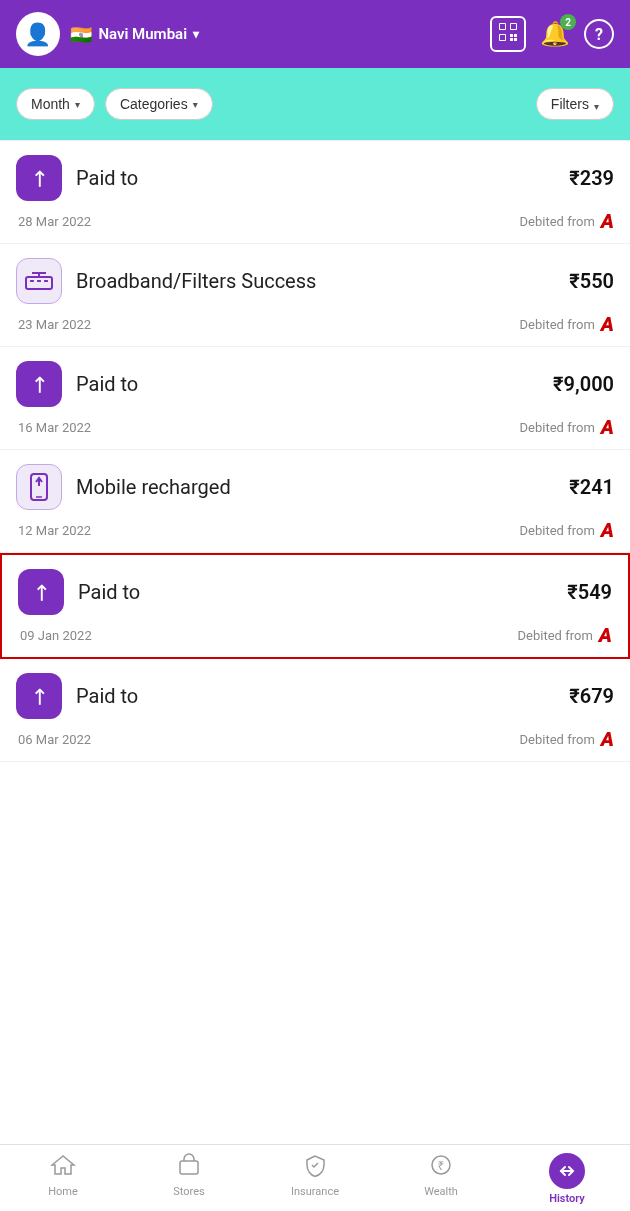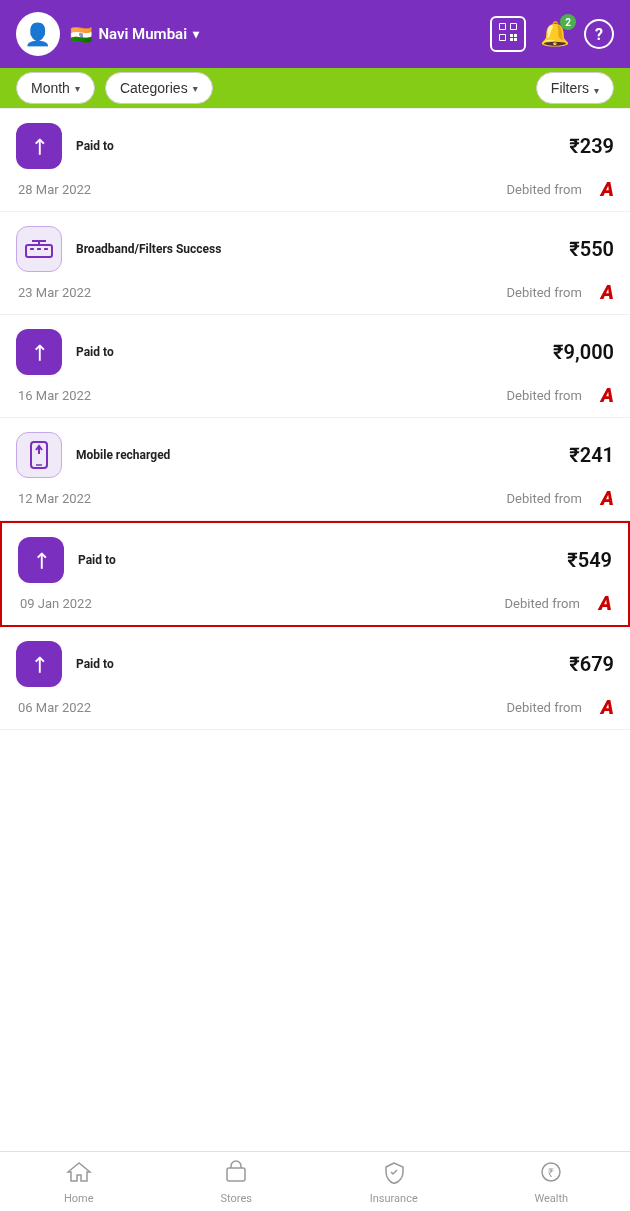--- a/index.html
+++ b/index.html
@@ -100,22 +100,22 @@
       border-radius: 6px;
       display: flex;
       align-items: center;
       justify-content: center;
       color: white;
       font-size: 20px;
     }
 
     
     .filter-bar {
-      background: #84cc16;
-      padding: 4px 16px;
+      background: #5eead4;
+      padding: 20px 16px;
       display: flex;
       align-items: center;
       gap: 10px;
       border-bottom: 1px solid #eee;
     }
     .filter-pill {
       display: flex;
       align-items: center;
       gap: 5px;
       padding: 7px 14px;
@@ -164,23 +164,23 @@
       display: flex;
       align-items: center;
       justify-content: center;
       flex-shrink: 0;
     }
     .tx-icon-circle.light {
       background: #f0eaf8;
       border: 1.5px solid #c5a8e8;
     }
     .tx-label {
-      font-size: 12px;
+      font-size: 20px;
       color: #222;
-      font-weight: 700;
+      font-weight: 400;
       flex: 1;
     }
     .tx-amount {
       font-size: 20px;
       color: #111;
       font-weight: 600;
     }
     .tx-bottom-row {
       display: flex;
       align-items: center;
@@ -188,21 +188,21 @@
       padding-bottom: 12px;
       padding-left: 2px;
     }
     .tx-date {
       font-size: 13px;
       color: #888;
     }
     .tx-debit-from {
       display: flex;
       align-items: center;
-      gap: 19px;
+      gap: 6px;
       font-size: 13px;
       color: #888;
       justify-content: space-between;
     }
     
     .axis-a {
       color: #cc0000;
       font-size: 20px;
       font-weight: 900;
       font-style: italic;
@@ -459,14 +459,23 @@
   <div class="nav-item">
     <span class="nav-icon">
       <svg width="24" height="24" viewBox="0 0 24 24" fill="none">
         <circle cx="12" cy="12" r="9" stroke="#999" stroke-width="1.5" fill="none"></circle>
         <text x="12" y="17" text-anchor="middle" font-size="12" fill="#999" font-family="Arial">₹</text>
       </svg>
     </span>
     <span class="nav-label">Wealth</span>
   </div>
 
+  <div class="nav-item">
+    <div class="nav-icon-circle">
+      <svg width="22" height="22" viewBox="0 0 22 22" fill="none">
+        <path d="M5 11h12M13 7l4 4-4 4" stroke="white" stroke-width="2" stroke-linecap="round"></path>
+        <path d="M9 15l-4-4 4-4" stroke="white" stroke-width="2" stroke-linecap="round"></path>
+      </svg>
+    </div>
+    <span class="nav-label active">History</span>
+  </div>
 
 </div>
 
 </body></html>

